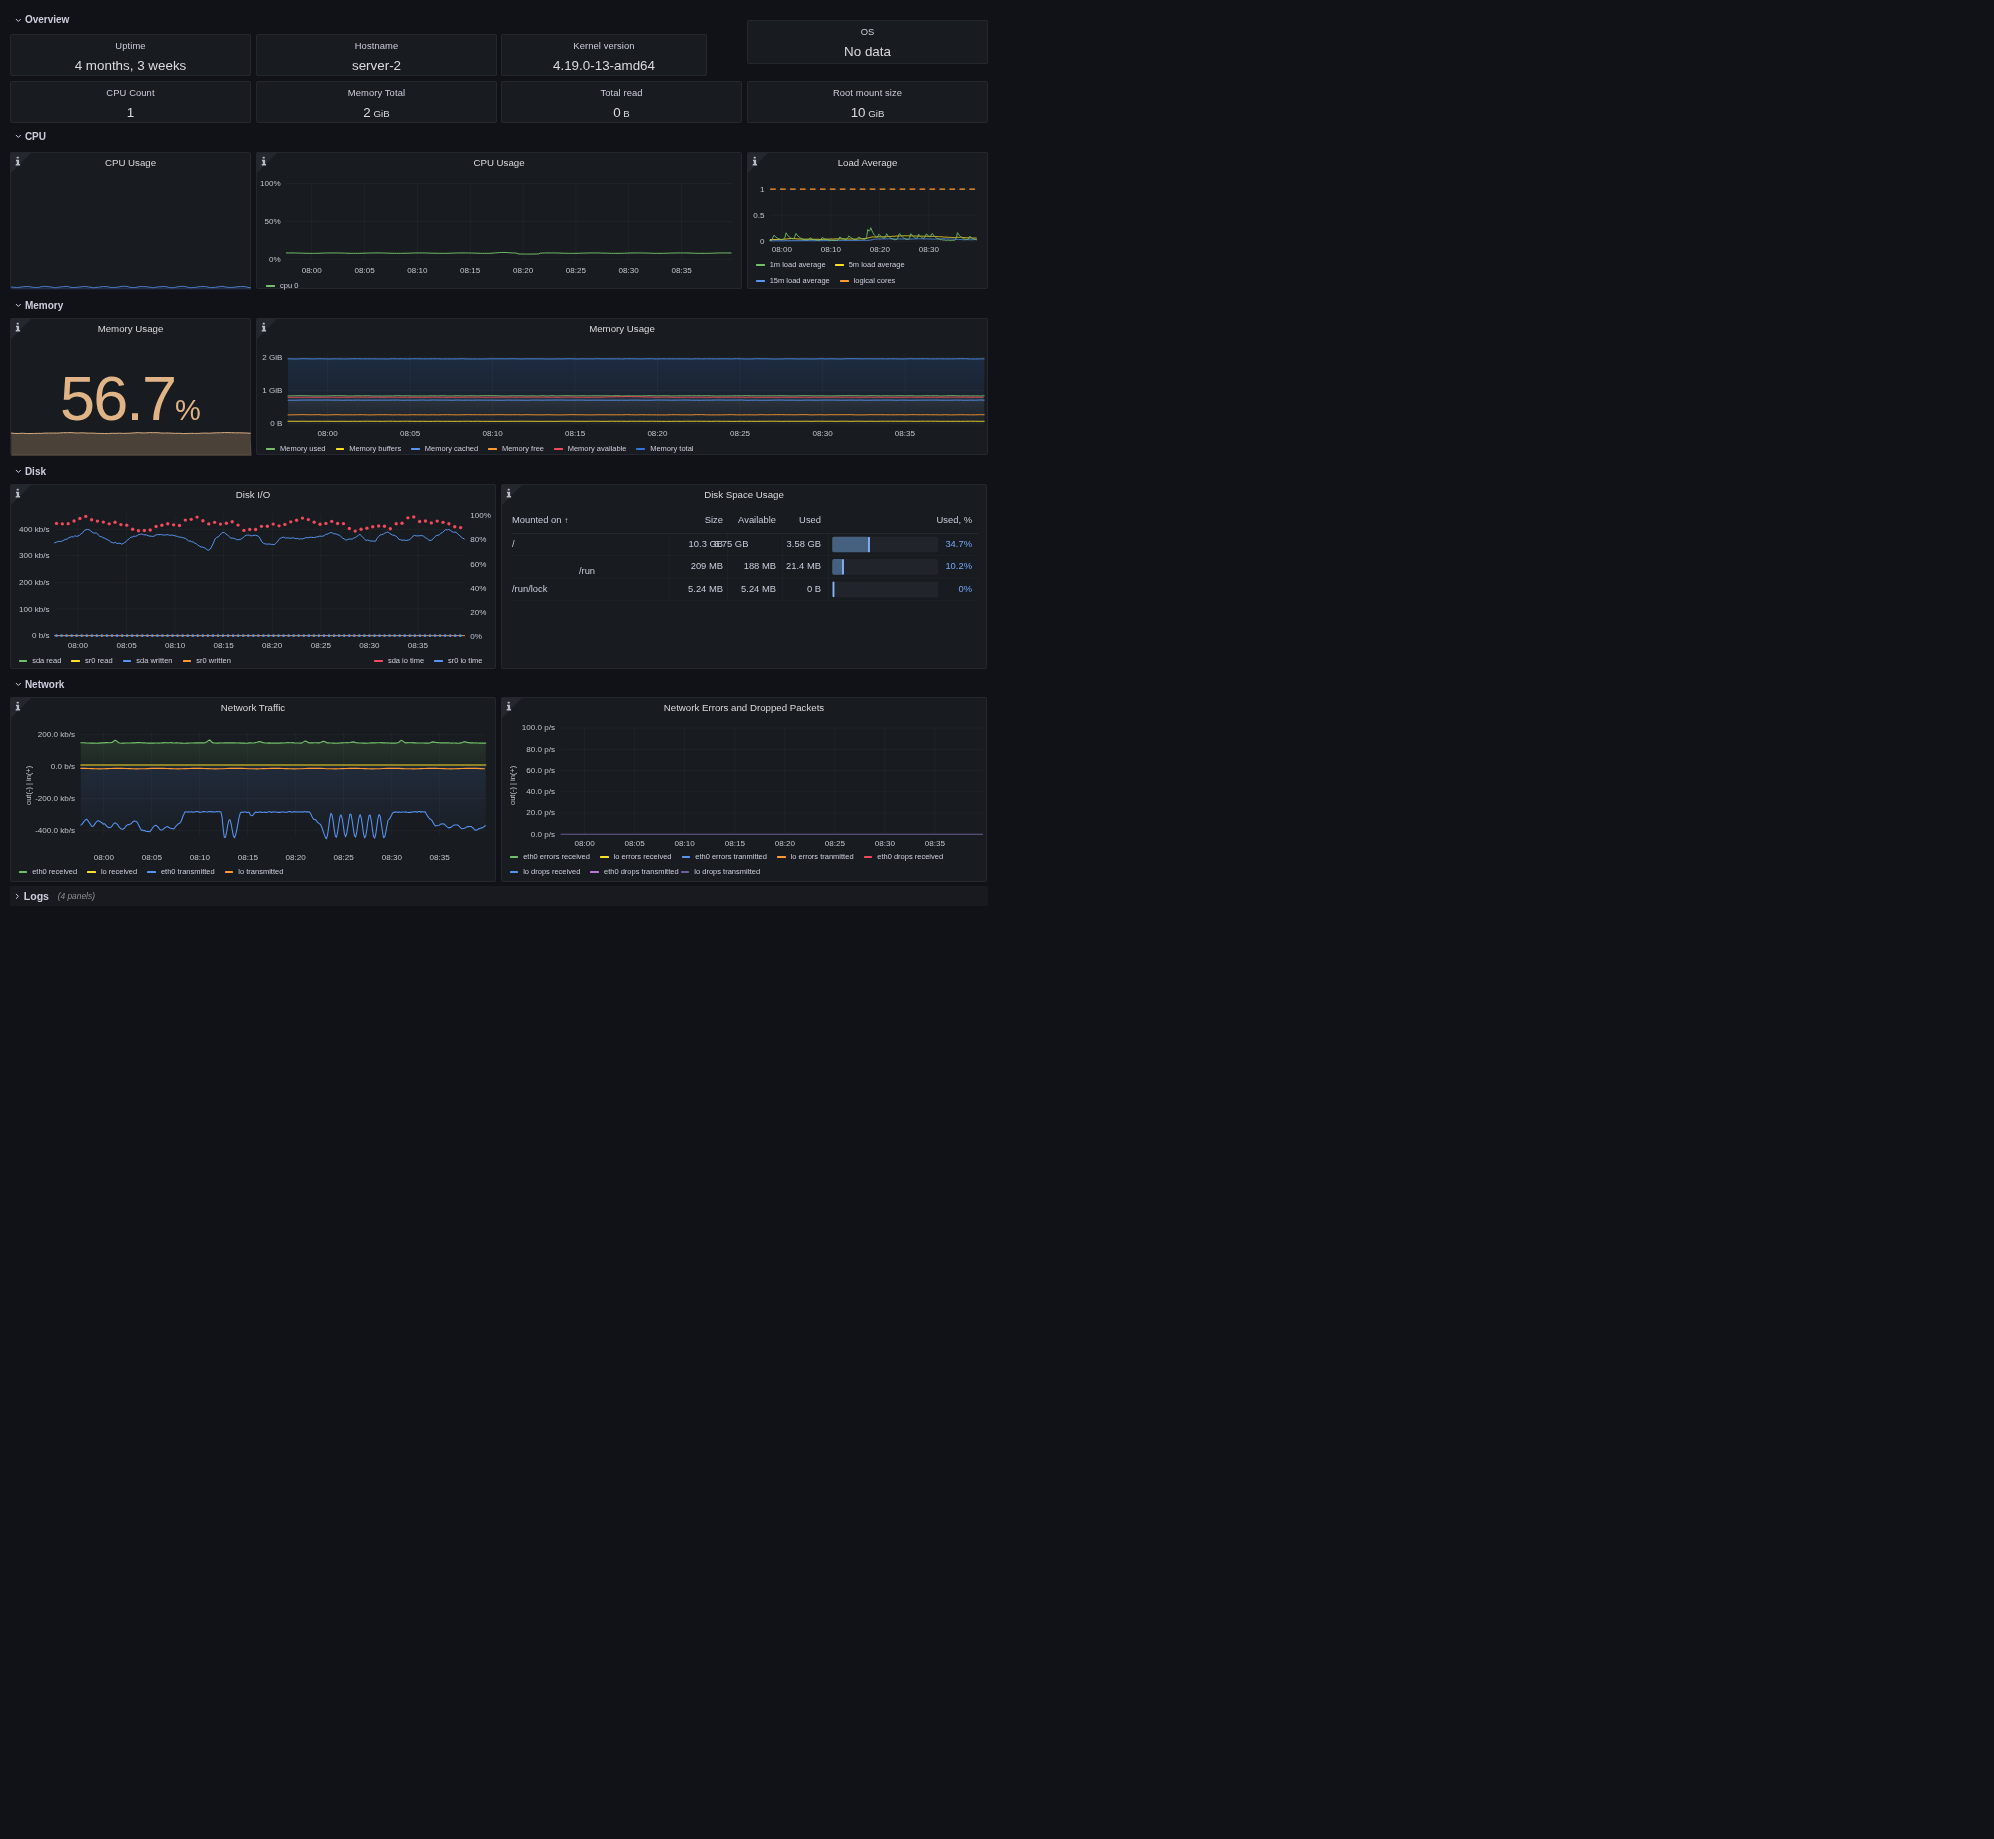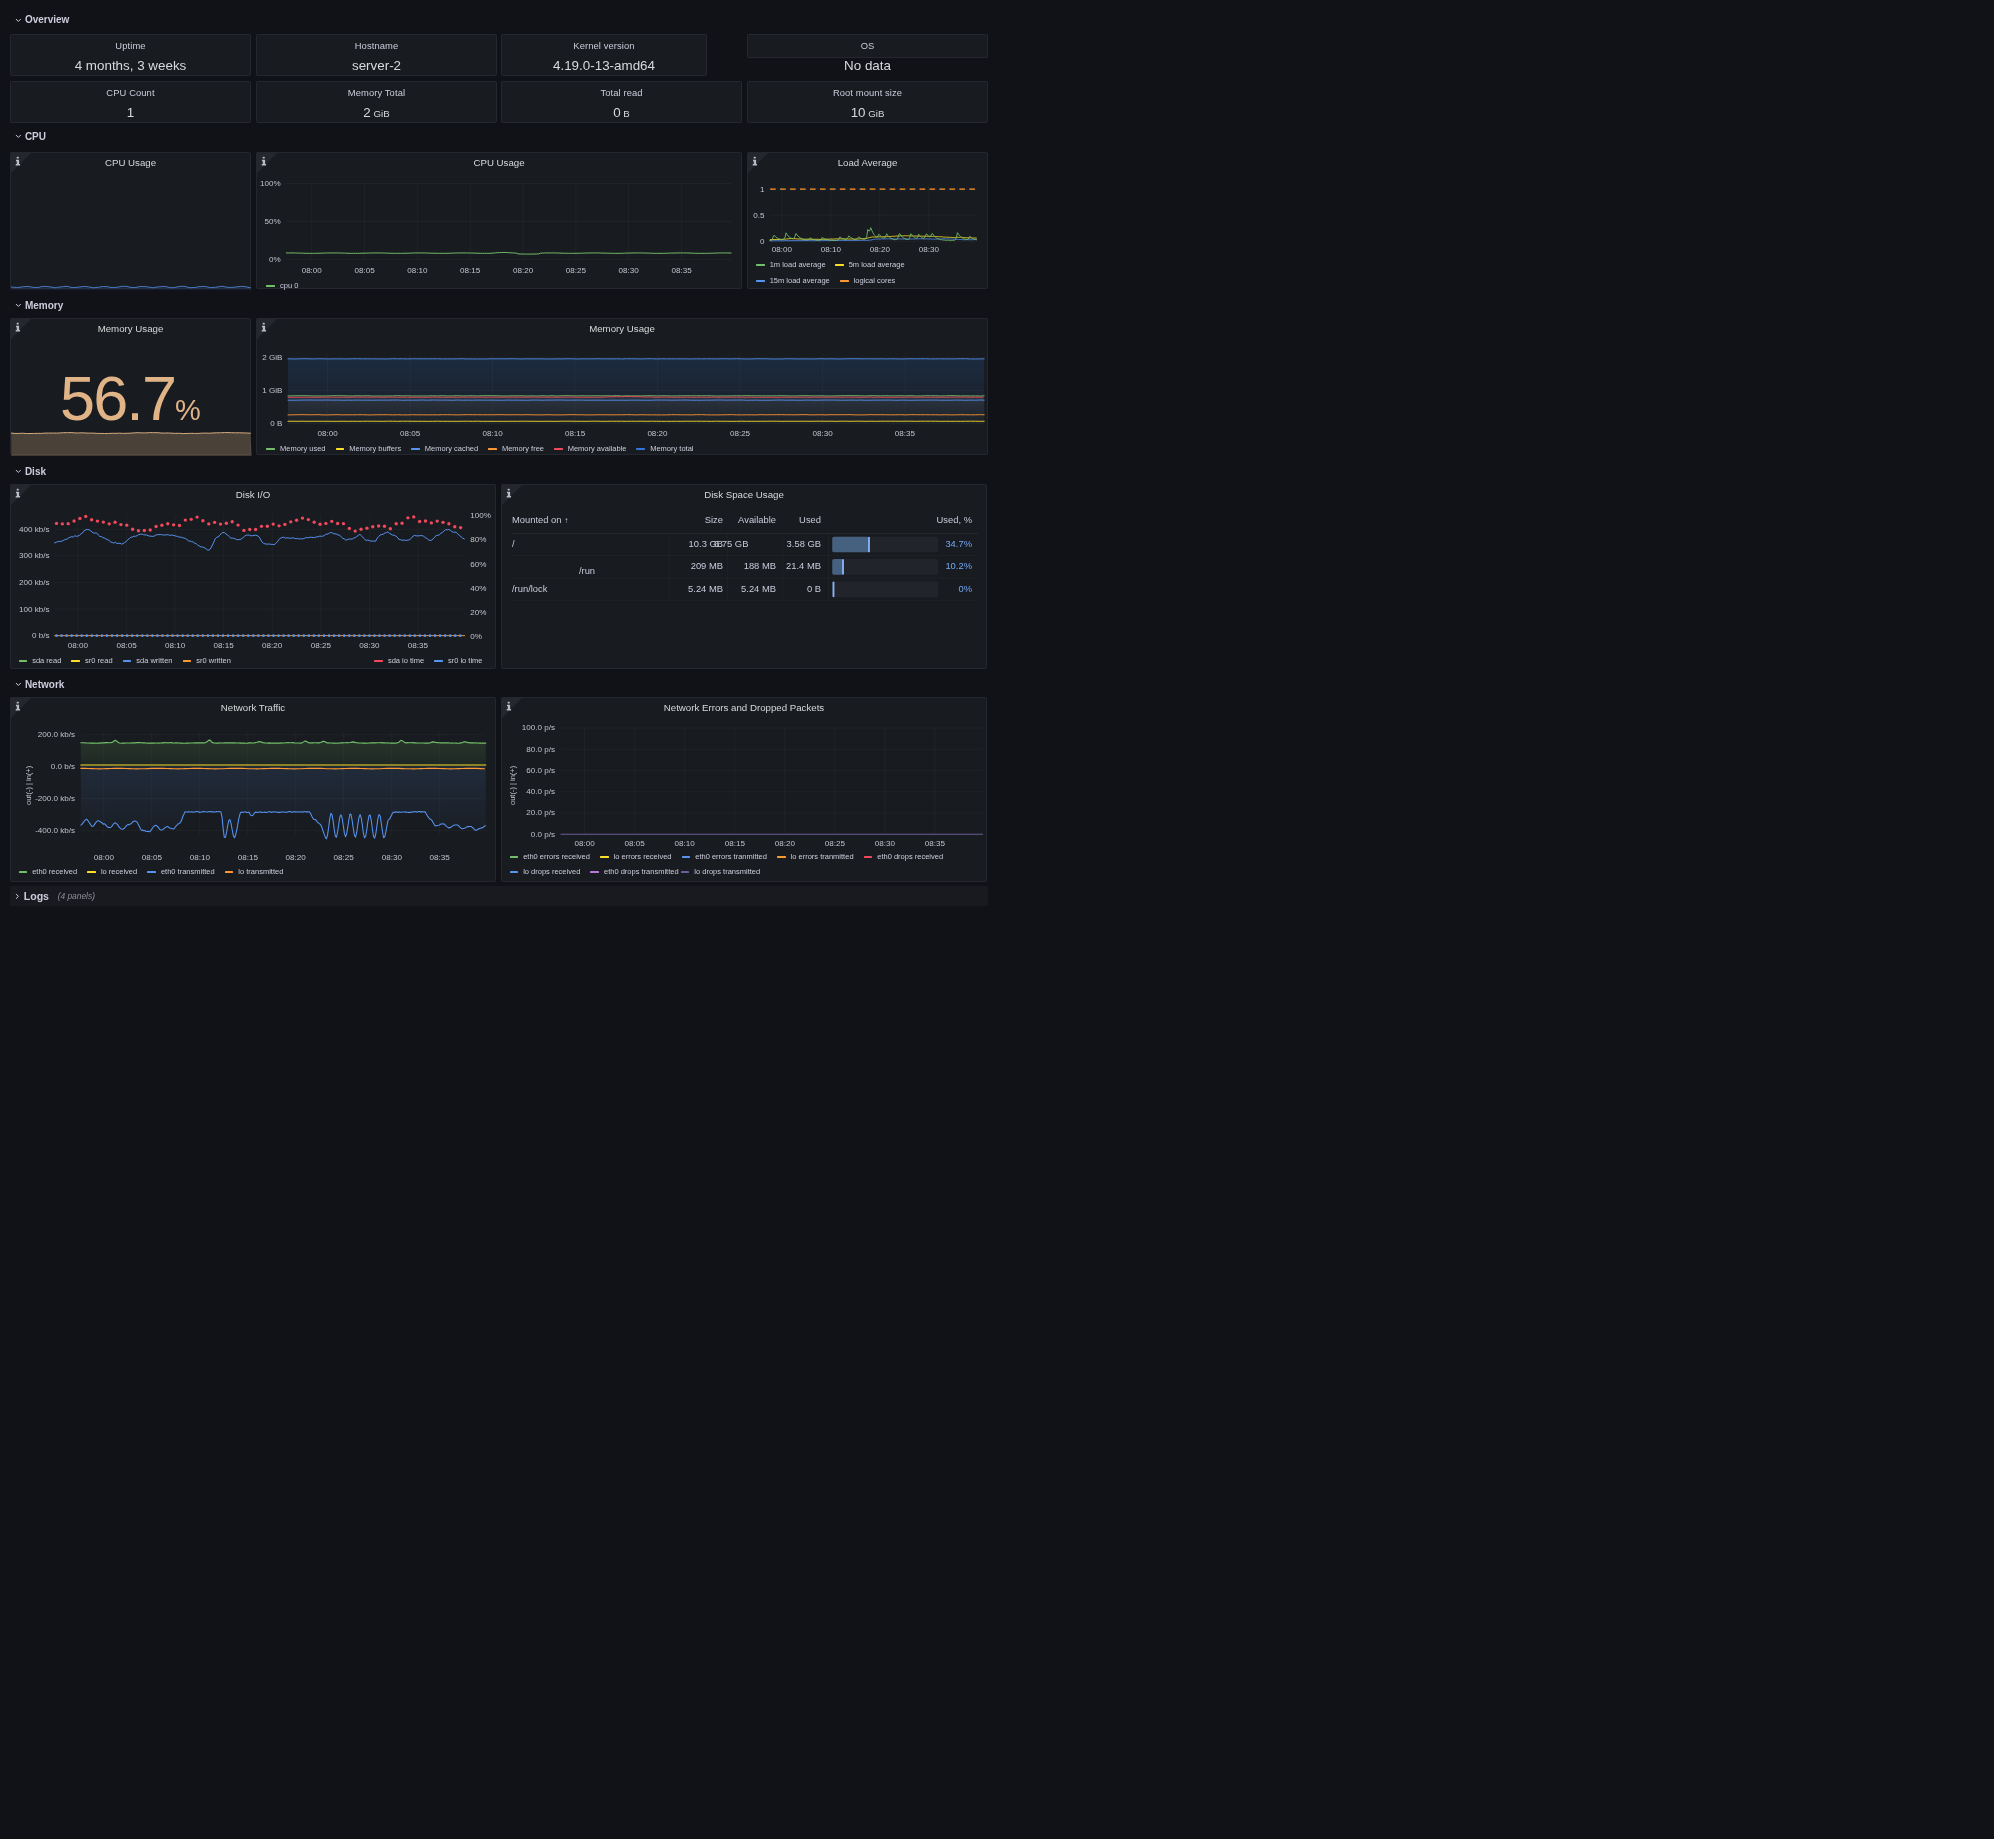--- a/index.html
+++ b/index.html
@@ -60,21 +60,21 @@
     <div class="sval">4 months, 3 weeks</div>
   </div>
 <div class="panel " style="left:256px;top:34px;width:241px;height:42px">
     <div class="stitle">Hostname</div>
     <div class="sval">server-2</div>
   </div>
 <div class="panel " style="left:501px;top:34px;width:206px;height:42px">
     <div class="stitle">Kernel version</div>
     <div class="sval">4.19.0-13-amd64</div>
   </div>
-<div class="panel " style="left:747px;top:34px;width:241px;height:24px">
+<div class="panel " style="left:747px;top:20px;width:241px;height:44px">
     <div class="stitle">OS</div>
     <div class="sval">No data</div>
   </div>
 <div class="panel " style="left:10px;top:81px;width:241px;height:42px">
     <div class="stitle">CPU Count</div>
     <div class="sval">1</div>
   </div>
 <div class="panel " style="left:256px;top:81px;width:241px;height:42px">
     <div class="stitle">Memory Total</div>
     <div class="sval">2<span class="unit"> GiB</span></div>

